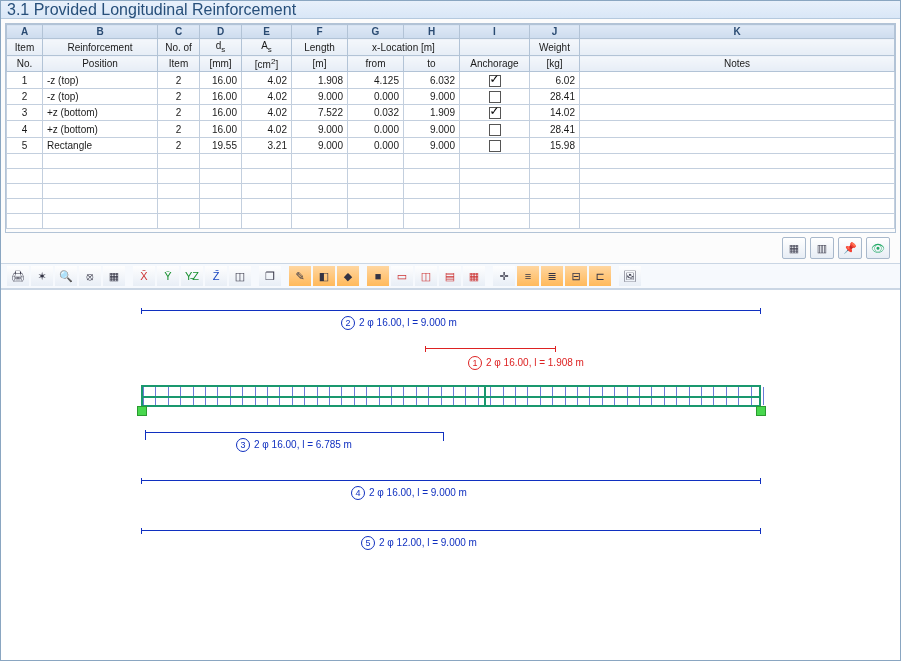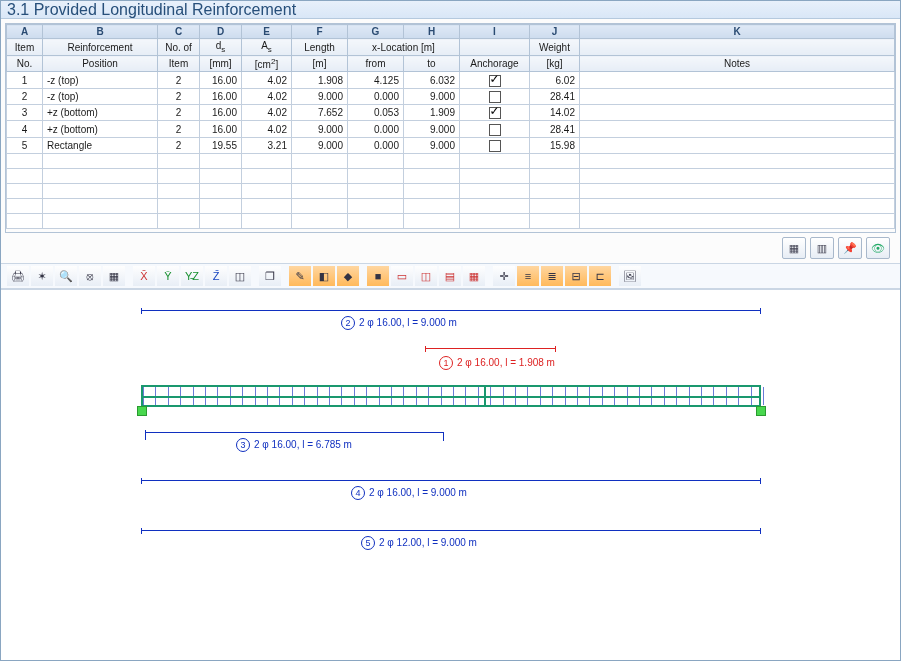--- a/index.html
+++ b/index.html
@@ -265,22 +265,22 @@
               <td class="center"><span class="chkbox"></span></td>
               <td>28.41</td>
               <td class="left"></td>
             </tr>
             <tr>
               <td class="center">3</td>
               <td class="left">+z (bottom)</td>
               <td class="center">2</td>
               <td>16.00</td>
               <td>4.02</td>
-              <td>7.652</td>
-              <td>0.053</td>
+              <td>7.522</td>
+              <td>0.032</td>
               <td>1.909</td>
               <td class="center"><span class="chkbox checked"></span></td>
               <td>14.02</td>
               <td class="left"></td>
             </tr>
             <tr>
               <td class="center">4</td>
               <td class="left">+z (bottom)</td>
               <td class="center">2</td>
               <td>16.00</td>
@@ -423,21 +423,21 @@
         <div class="tick" style="right:0;top:-3px;"></div>
     </div>
     <div class="lbl" style="left:340px;top:26px;">
       <span class="circ">2</span><span>2 φ 16.00, l = 9.000 m</span>
     </div>
 
     <div class="longbar red" style="left:424px;top:58px;width:131px;">
       <div class="tick red" style="left:0;top:-3px;"></div>
         <div class="tick red" style="right:0;top:-3px;"></div>
     </div>
-    <div class="lbl red" style="left:438px;top:66px;">
+    <div class="lbl red" style="left:467px;top:66px;">
       <span class="circ red">1</span><span>2 φ 16.00, l = 1.908 m</span>
     </div>
 
     <div class="stirrups" style="left:140px;top:95px;width:620px;height:22px;">
 
     <div class="bar" style="left: 0px;"></div>
         <div class="bar" style="left: 12.4px;"></div>
         <div class="bar" style="left: 24.8px;"></div>
         <div class="bar" style="left: 37.2px;"></div>
         <div class="bar" style="left: 49.6px;"></div>

